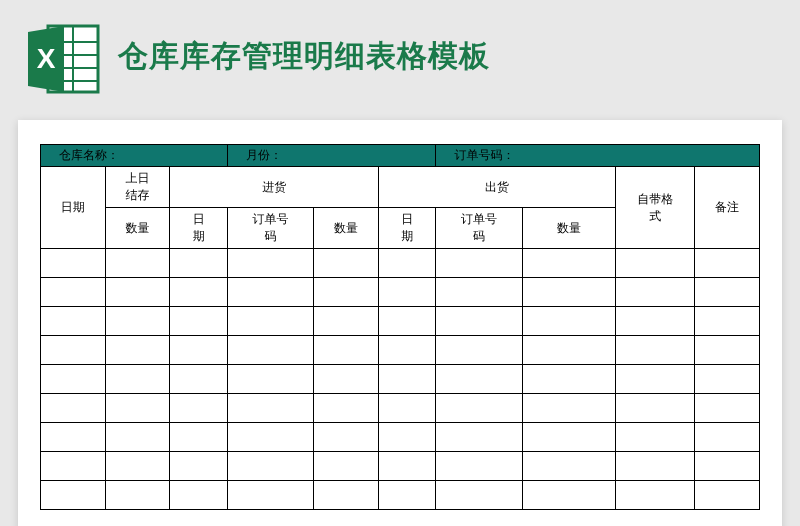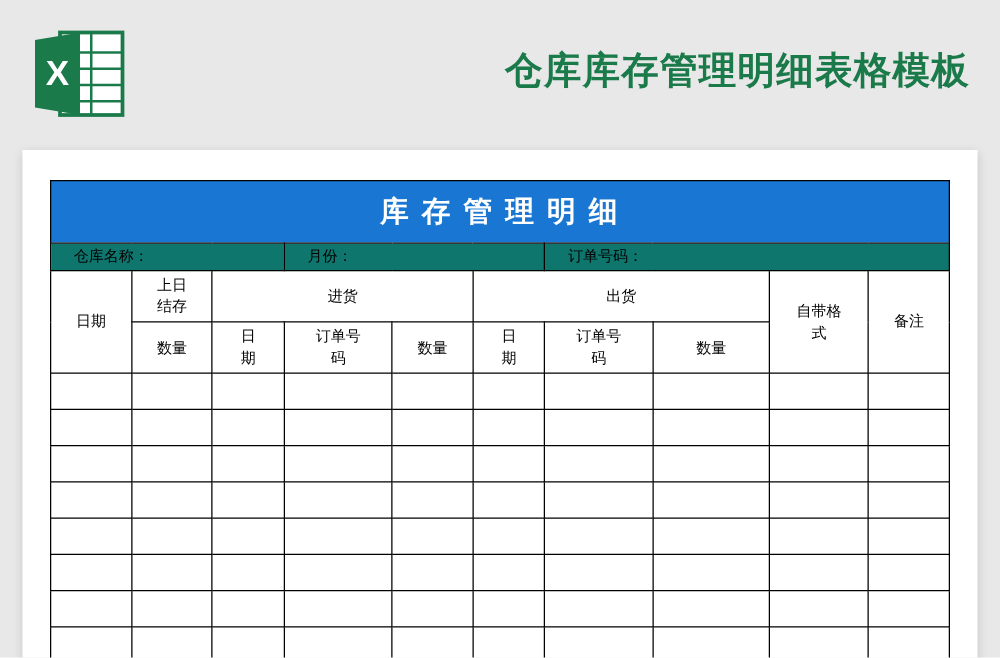--- a/index.html
+++ b/index.html
@@ -14,21 +14,21 @@
       display: flex;
       align-items: center;
       padding: 20px 24px 14px 24px;
       gap: 16px;
     }
     .excel-icon {
       width: 78px;
       height: 78px;
       flex-shrink: 0;
     }
-    .header-text { flex: 1; text-align: right; }
+    .header-text { flex: 1; }
     .title {
       font-size: 30px;
       font-weight: bold;
       color: #1a7a4a;
       margin-bottom: 6px;
       letter-spacing: 1px;
     }
     .subtitle {
       font-size: 21px;
       color: #555;
@@ -100,21 +100,20 @@
       <path d="M4 12 L40 6 L40 72 L4 66 Z" fill="#1a7a4a"></path>
       <text x="22" y="48" font-size="28" font-weight="bold" fill="#fff" text-anchor="middle" font-family="Arial">X</text>
     </svg>
   </div>
   <div class="header-text">
     <div class="title">仓库库存管理明细表格模板</div>
   </div>
 </div>
 
 <div class="sheet-wrap">
-  <div class="sheet-title">库 存 管 理 明 细</div>
   <table>
     <colgroup>
       <col class="col-date">
         <col class="col-prev">
         <col class="col-idate">
       <col class="col-iorder">
         <col class="col-iqty">
         <col class="col-odate">
       <col class="col-oorder">
         <col class="col-oqty">

